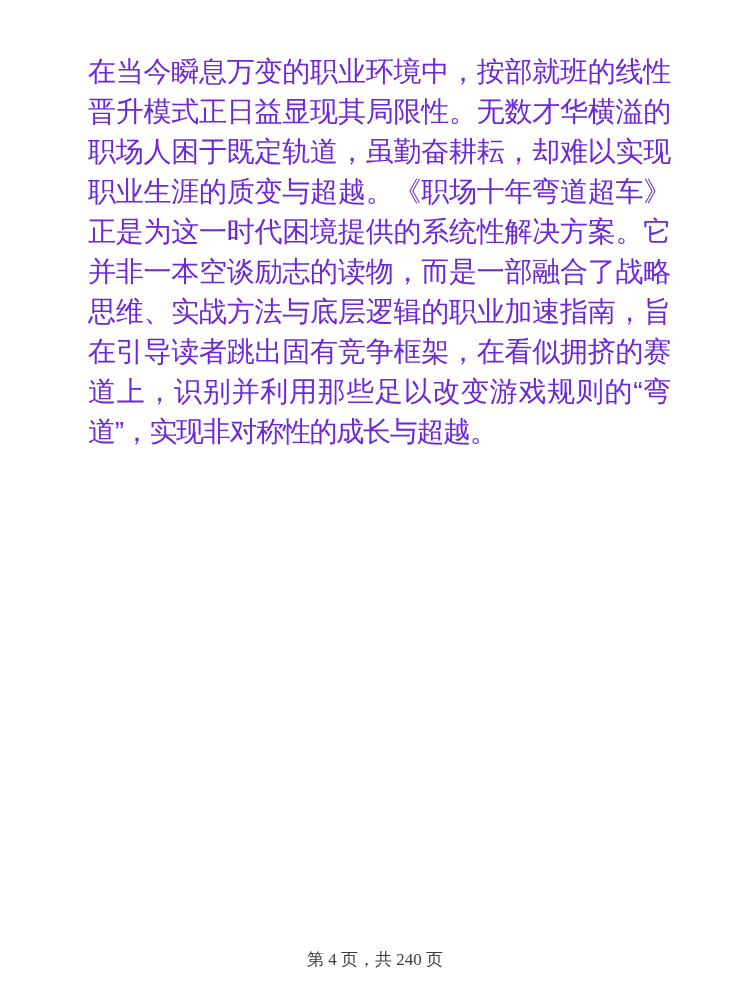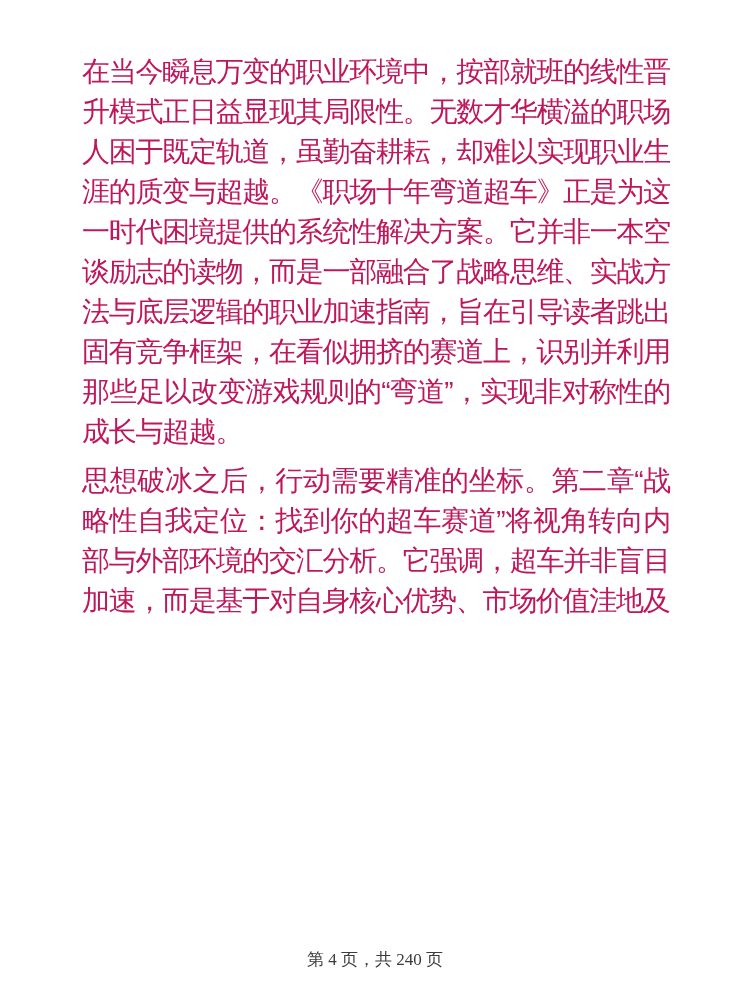--- a/index.html
+++ b/index.html
@@ -15,27 +15,27 @@
     overflow: hidden;
     margin: 0 auto;
   }
   .content {
     position: absolute;
     top: 52px;
     left: 82px;
     width: 588px;
   }
   .content p {
-    margin: 0 0 9px 0;
+    margin: 0 0 9px 6px;
     padding: 0;
     font-family: "Liberation Sans", "DejaVu Sans", sans-serif;
     font-size: 28px;
     line-height: 40px;
     letter-spacing: -1.3px;
-    color: #be185d;
+    color: #6d28d9;
     text-align: justify;
     text-justify: inter-character;
     word-break: break-all;
   }
   .page-footer {
     position: absolute;
     left: 0;
     bottom: 30px;
     width: 100%;
     text-align: center;
@@ -44,16 +44,15 @@
     line-height: 20px;
     color: #3c3c3c;
   }
 </style>
 </head>
 <body>
 
 <div class="page">
   <div class="content">
     <p>在当今瞬息万变的职业环境中，按部就班的线性晋升模式正日益显现其局限性。无数才华横溢的职场人困于既定轨道，虽勤奋耕耘，却难以实现职业生涯的质变与超越。《职场十年弯道超车》正是为这一时代困境提供的系统性解决方案。它并非一本空谈励志的读物，而是一部融合了战略思维、实战方法与底层逻辑的职业加速指南，旨在引导读者跳出固有竞争框架，在看似拥挤的赛道上，识别并利用那些足以改变游戏规则的“弯道”，实现非对称性的成长与超越。</p>
-    <p>思想破冰之后，行动需要精准的坐标。第二章“战略性自我定位：找到你的超车赛道”将视角转向内部与外部环境的交汇分析。它强调，超车并非盲目加速，而是基于对自身核心优势、市场价值洼地及</p>
   </div>
   <div class="page-footer">第 4 页，共 240 页</div>
 </div>
 
 </body></html>

